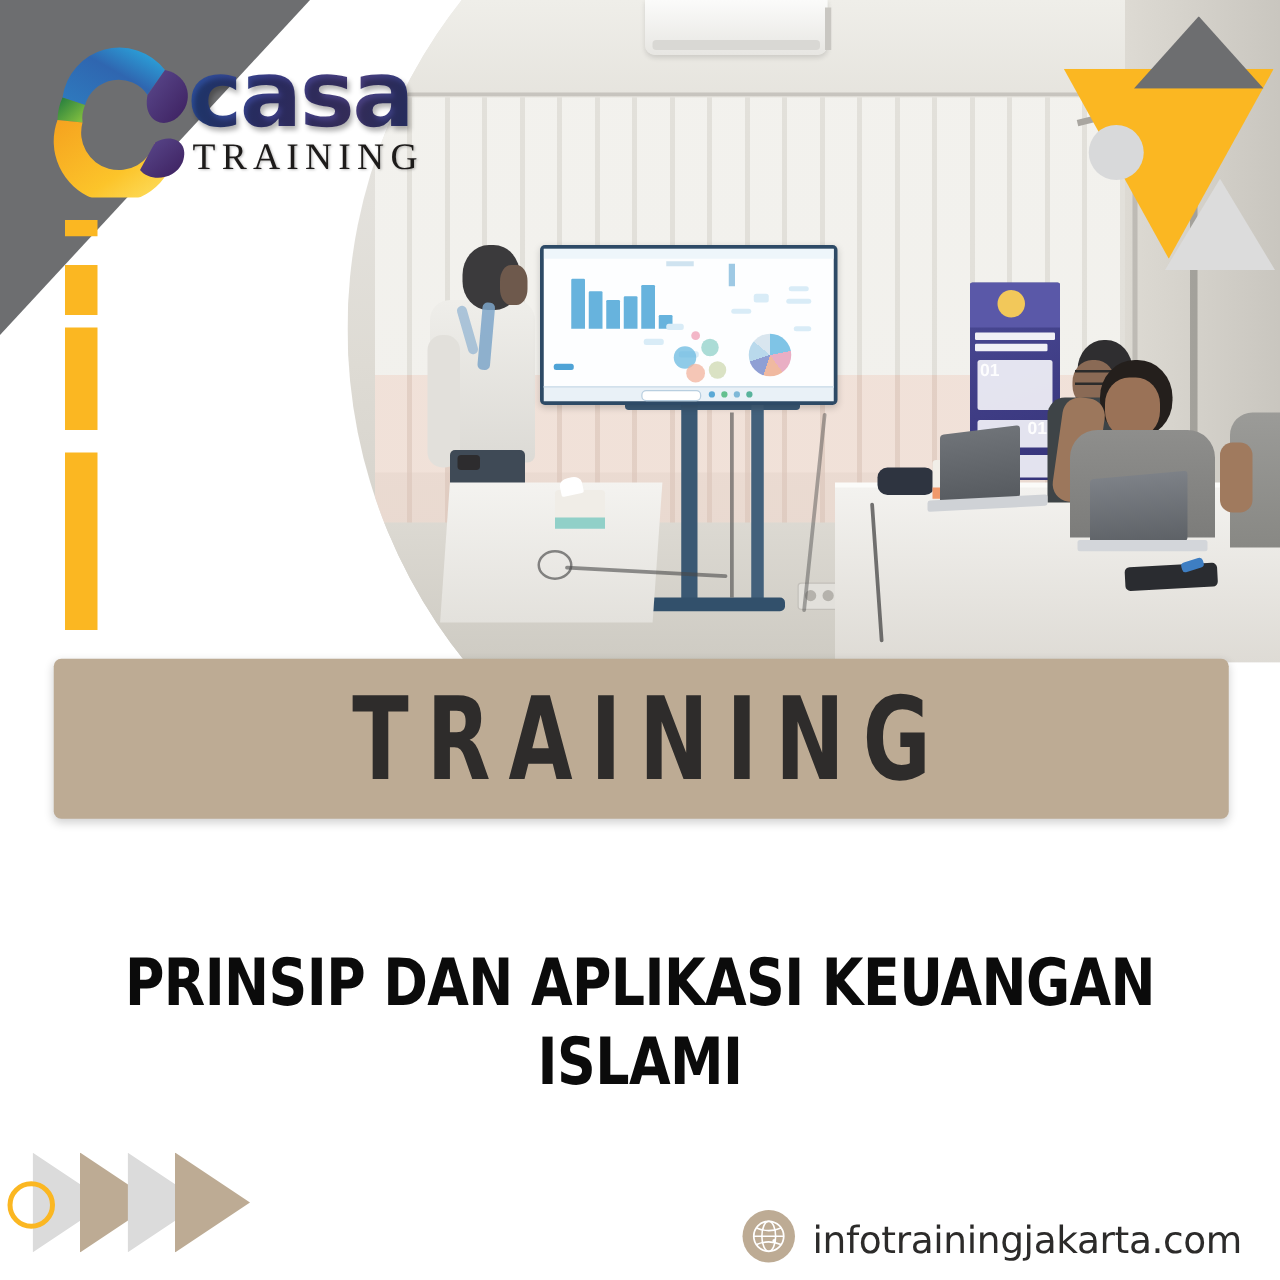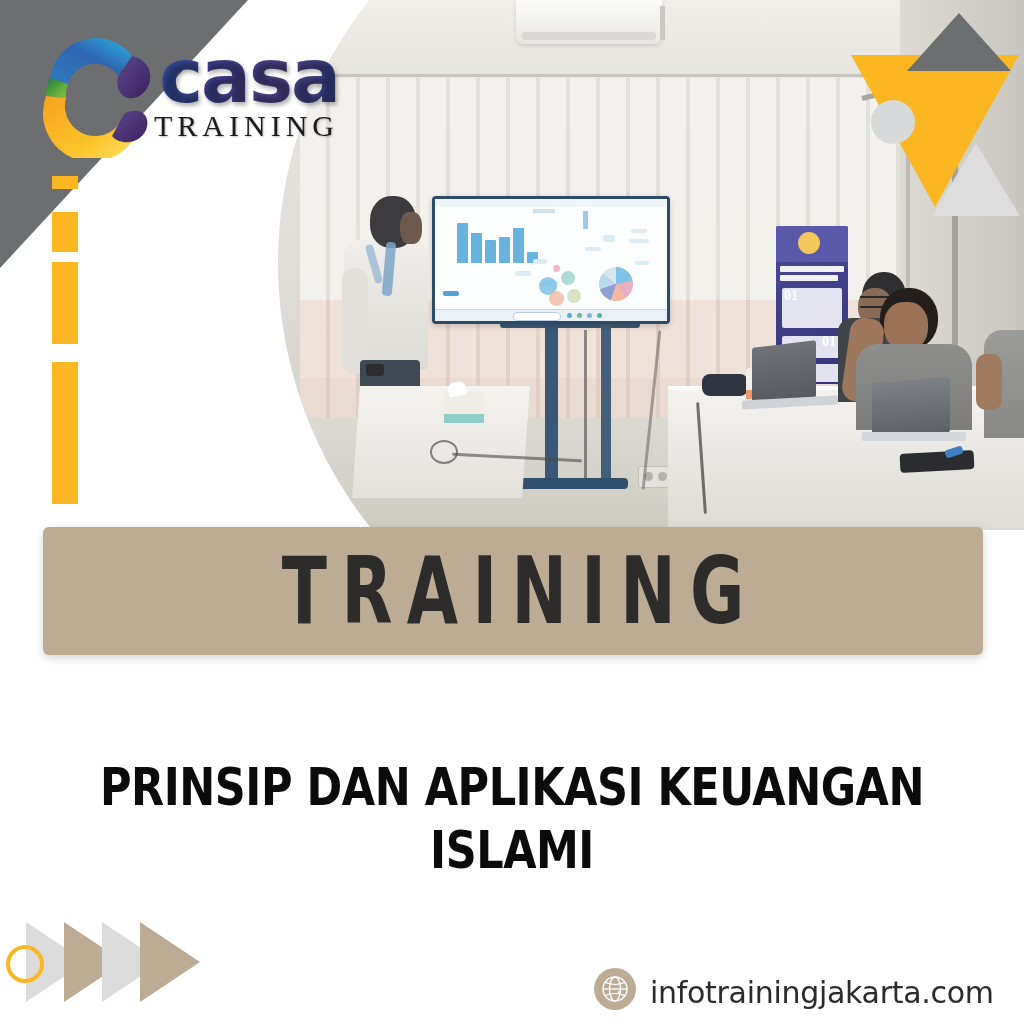--- a/index.html
+++ b/index.html
@@ -15,21 +15,20 @@
     width:1024px;height:1024px;
     background:#ffffff;
     overflow:hidden;
   }
 
   
   .photo-wrap{
     position:absolute;
     left:278px;top:0;width:746px;height:530px;
     overflow:hidden;
-    font-family:Liberation Serif, serif;
   }
   .photo-mask{
     position:absolute;
     left:-278px;top:0;width:1024px;height:530px;
     -webkit-clip-path: circle(424px at 702px 263px);
     clip-path: circle(424px at 702px 263px);
     overflow:hidden;
   }
   .photo{
     position:absolute;left:0;top:0;width:1024px;height:530px;
@@ -171,21 +170,21 @@
 
   
   .gray-corner{
     position:absolute;left:0;top:0;width:248px;height:268px;
     background:#6d6e70;
     -webkit-clip-path:polygon(0 0,100% 0,0 100%);
     clip-path:polygon(0 0,100% 0,0 100%);
   }
 
   
-  .logo{position:absolute;left:32px;top:18px;width:300px;height:140px;text-align:right;}
+  .logo{position:absolute;left:32px;top:18px;width:300px;height:140px;}
   .logo-mark{position:absolute;left:0;top:0;width:140px;height:140px;}
   .logo-text{position:absolute;left:118px;top:28px;}
   .logo-casa{
     font-family:"DejaVu Sans", sans-serif;
     font-weight:700;font-size:74px;line-height:.82;
     letter-spacing:-2px;
     background:linear-gradient(100deg,#2a4f9b 0%,#3b3d86 35%,#4a3f7e 70%,#2f3f86 100%);
     -webkit-background-clip:text;background-clip:text;color:transparent;
     text-shadow:2px 3px 4px rgba(0,0,0,.30);
   }

